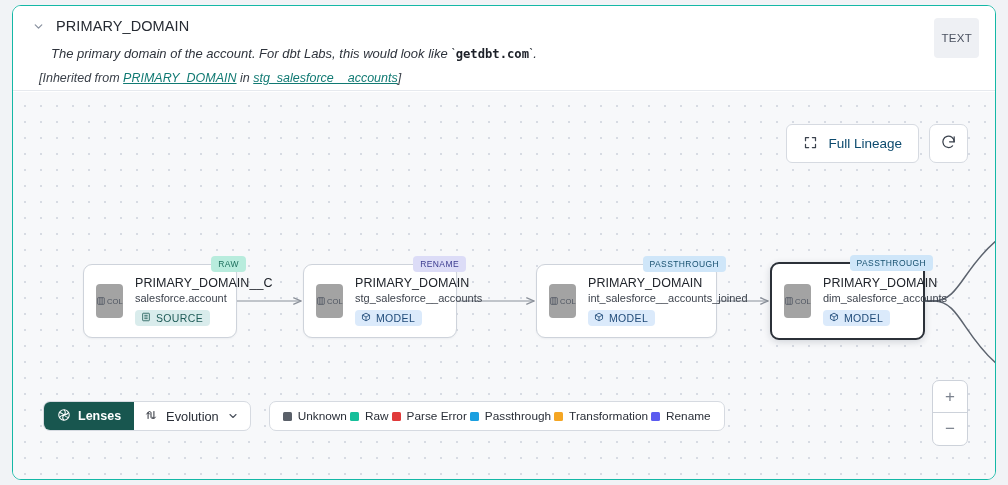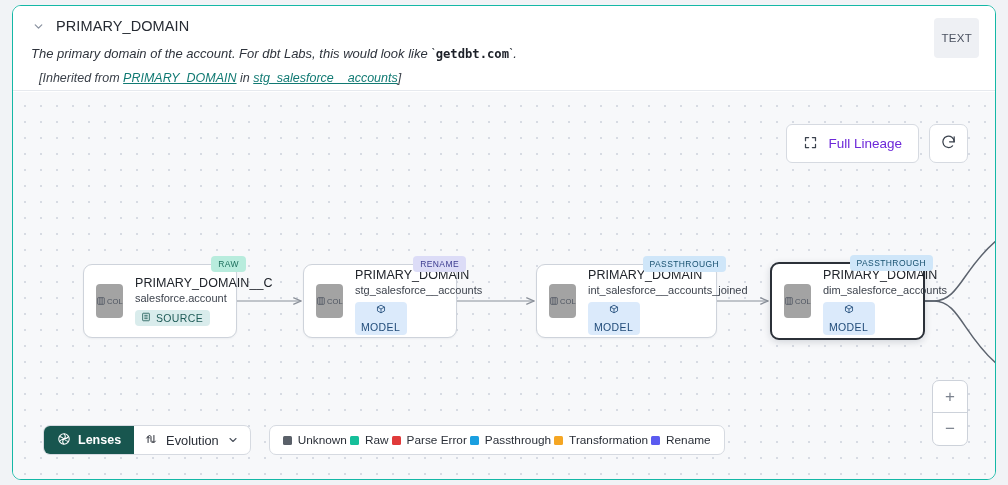--- a/index.html
+++ b/index.html
@@ -43,20 +43,21 @@
   .text-badge {
     position: absolute; right: 16px; top: 12px;
     background: #eef0f4; color: #4b5260;
     font-size: 11.5px; letter-spacing: .3px;
     padding: 14px 7px; border-radius: 4px;
   }
   .desc {
     margin-top: 11px;
     font-size: 13px; font-style: italic; color: #2f343d;
     line-height: 1.35;
+    margin-left: 20px;
   }
   .desc code {
     font-family: "DejaVu Sans Mono", monospace;
     font-style: normal; font-weight: bold;
     font-size: 12.2px; color: #1c2028;
   }
   .inherit {
     margin-top: 8px;
     font-size: 12.5px; font-style: italic; color: #3a4049; margin-left: 8px;
   }
@@ -77,21 +78,21 @@
 
   
   .top-controls {
     position: absolute; right: 27px; top: 32px;
     display: flex; gap: 10px; align-items: stretch; z-index: 6;
   }
   .btn-full {
     display: flex; align-items: center; gap: 10px;
     background: #fff; border: 1px solid #d6dae1; border-radius: 6px;
     padding: 0 16px; height: 39px;
-    font-size: 13.5px; color: #6d28d9; cursor: pointer;
+    font-size: 13.5px; color: #0c4a6e; cursor: pointer;
   }
   .btn-sq {
     width: 39px; height: 39px;
     background: #fff; border: 1px solid #d6dae1; border-radius: 7px;
     display: flex; align-items: center; justify-content: center; cursor: pointer;
   }
   .ico { display: block; color: #3b424d; }
 
   
   .zoomctl {
@@ -135,34 +136,34 @@
   .node-title { font-size: 12.5px; color: #20242b; letter-spacing: .05px; }
   .node-sub { font-size: 11px; color: #3d434d; }
   .kind-badge {
     margin-top: 4px;
     display: inline-flex; align-items: center; gap: 5px;
     align-self: flex-start;
     padding: 2px 7px 2px 6px; border-radius: 4px;
     font-size: 10.5px; letter-spacing: .35px;
   }
   .kind-source { background: #d9ecec; color: #1e5b57; }
-  .kind-model  { background: #dbeafb; color: #1f4a78; flex-direction: column; }
+  .kind-model  { background: #dbeafb; color: #1f4a78; }
 
   .tag {
     position: absolute; top: -9px;
     font-size: 8.5px; letter-spacing: .4px;
     padding: 3px 7px; border-radius: 4px; z-index: 4;
   }
   .tag-raw { background: #b8ecdd; color: #1c6e5c; }
   .tag-rename { background: #dcdcf7; color: #3b3b8f; }
   .tag-pass { background: #cfe6f9; color: #17506f; }
 
   
   .bottom {
-    position: absolute; left: 30px; bottom: 24px;
+    position: absolute; left: 30px; bottom: 48px;
     display: flex; gap: 18px; align-items: stretch; z-index: 6;
   }
   .seg {
     display: flex; background: #fff;
     border: 1px solid #d6dae1; border-radius: 7px; overflow: hidden; height: 30px;
   }
   .seg-lenses {
     display: flex; align-items: center; gap: 7px;
     background: #18564f; color: #fff;
     padding: 0 13px; font-size: 12.5px; font-weight: bold; cursor: pointer;

